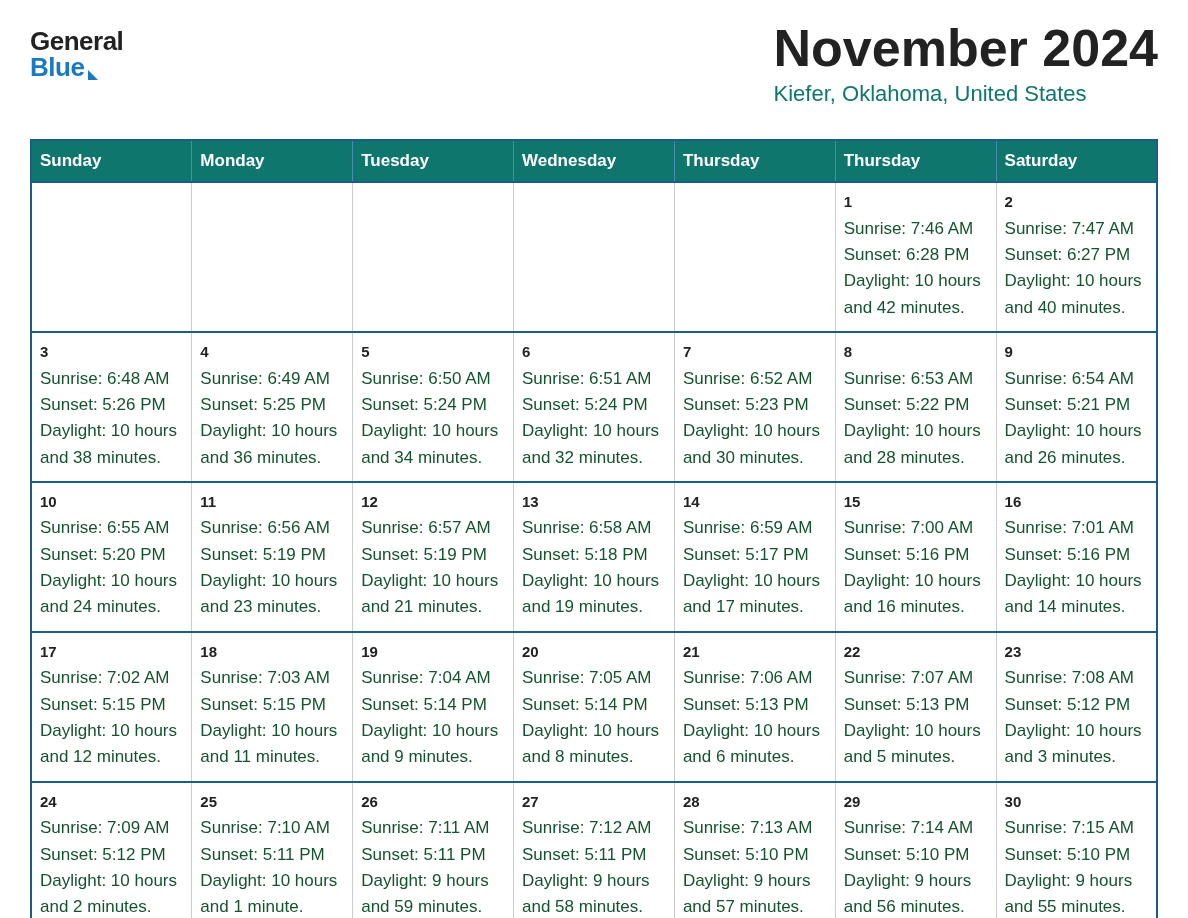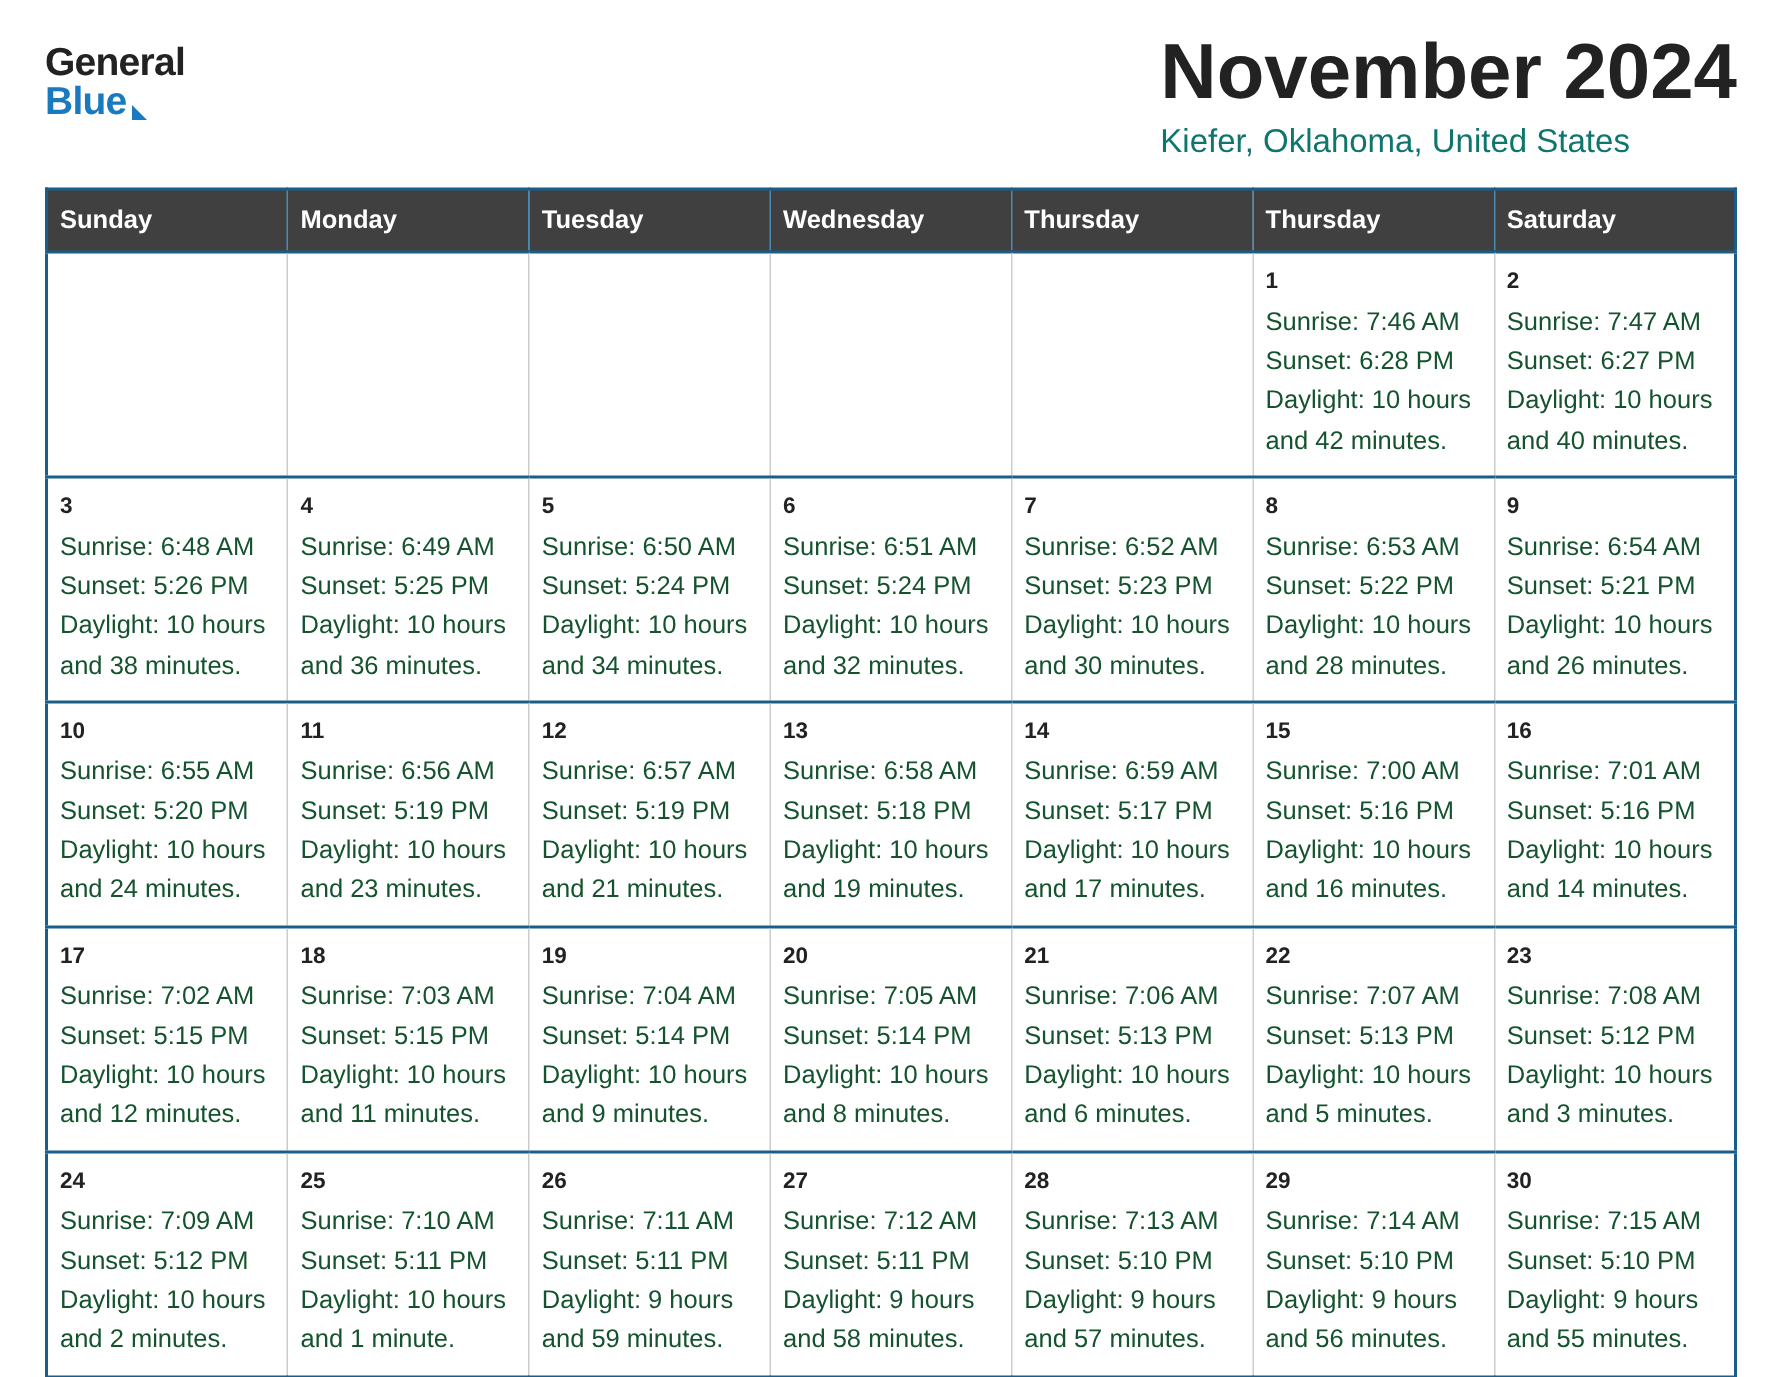--- a/index.html
+++ b/index.html
@@ -8,21 +8,21 @@
       background: #fff;
       color: #222;
       width: 1188px;
       min-height: 918px;
       padding: 20px 30px;
     }
     #header {
       display: flex;
       justify-content: space-between;
       align-items: flex-start;
-      margin-bottom: 18px;
+      margin-bottom: 32px;
     }
     #logo {
       display: flex;
       flex-direction: column;
       align-items: flex-start;
       padding-top: 8px;
     }
     #logo-text-general {
       font-size: 26px;
       font-weight: bold;
@@ -63,21 +63,21 @@
       font-size: 22px;
       color: #0f766e;
       margin-top: 4px;
     }
     #calendar {
       width: 100%;
       border-collapse: collapse;
       border: 2px solid #1a5c8a;
     }
     #calendar thead tr th {
-      background-color: #404040;
+      background-color: #0f766e;
       color: #fff;
       font-size: 17px;
       font-weight: bold;
       padding: 10px 8px;
       text-align: left;
       border-right: 1px solid #4a8ab5;
     }
     #calendar thead tr th:last-child {
       border-right: none;
     }

